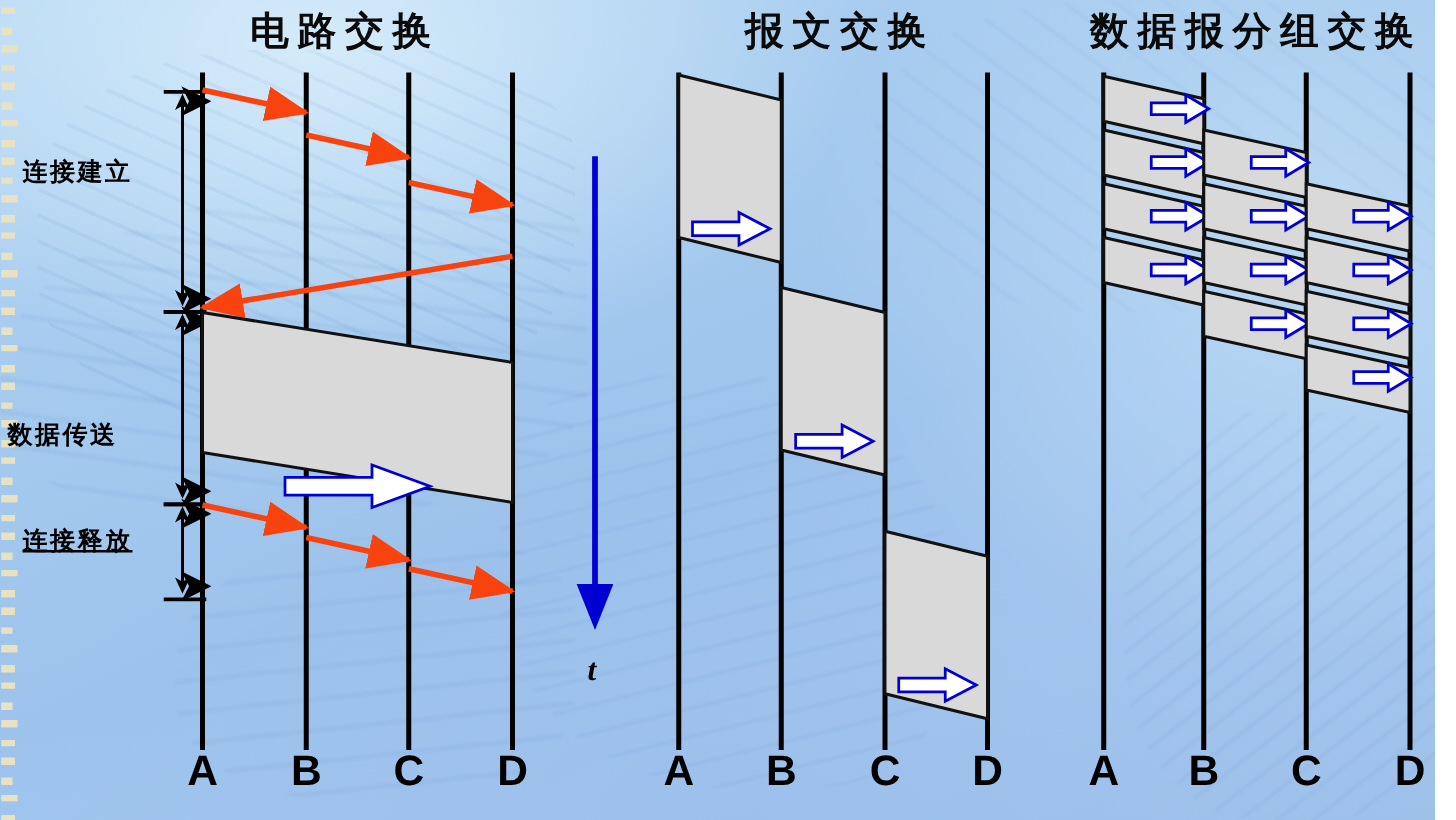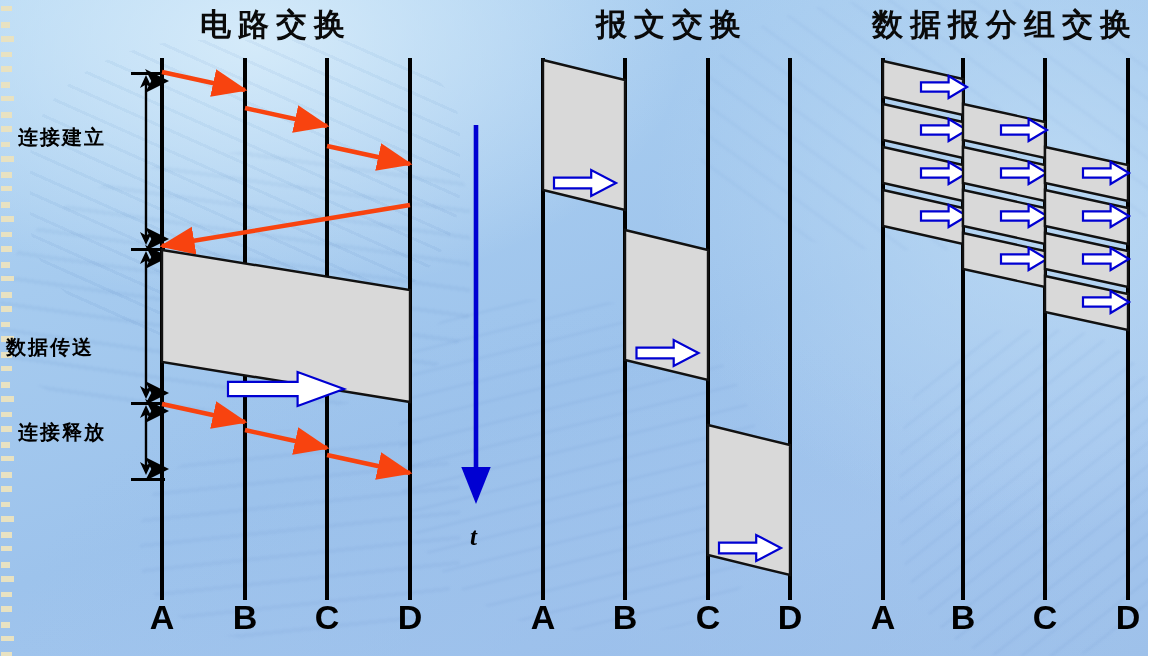--- a/index.html
+++ b/index.html
@@ -128,21 +128,21 @@
       <div class="vline" style="left: 325px; top: 58px; height: 542px; background: rgb(0, 0, 0);"></div>
       <div class="nodelabel" style="left: 307px; top: 598px;">C</div>
       <div class="vline" style="left: 408px; top: 58px; height: 542px; background: rgb(0, 0, 0);"></div>
       <div class="nodelabel" style="left: 390px; top: 598px;">D</div>
       <div class="phase" style="left: 18px; top: 124px;">连接建立</div>
       <div class="tick" style="left: 131px; top: 72px; width: 34px;"></div>
       <div class="tick" style="left: 131px; top: 248px; width: 34px;"></div>
       <div class="phase" style="left: 6px; top: 307px; margin-top: 27px;">数据传送</div>
       <div class="tick" style="left: 131px; top: 248px; width: 34px;"></div>
       <div class="tick" style="left: 131px; top: 402px; width: 34px;"></div>
-      <div class="phase" style="left: 18px; top: 419px;">连接释放</div>
+      <div class="phase" style="left: 18px; top: 419px; text-decoration: underline;">连接释放</div>
       <div class="tick" style="left: 131px; top: 402px; width: 34px;"></div>
       <div class="tick" style="left: 131px; top: 478px; width: 34px;"></div>
       <div class="msglabel" style="left: 244px; top: 308px; font-size: 33px;">报文</div>
       <div class="title" style="left: 596px; top: 4px; font-family: Liberation Mono, monospace;">报文交换</div>
       <div class="vline" style="left: 541px; top: 58px; height: 542px; background: rgb(0, 0, 0);"></div>
       <div class="nodelabel" style="left: 523px; top: 598px;">A</div>
       <div class="vline" style="left: 623px; top: 58px; height: 542px; background: rgb(0, 0, 0);"></div>
       <div class="nodelabel" style="left: 605px; top: 598px;">B</div>
       <div class="vline" style="left: 706px; top: 58px; height: 542px; background: rgb(0, 0, 0);"></div>
       <div class="nodelabel" style="left: 688px; top: 598px;">C</div>

